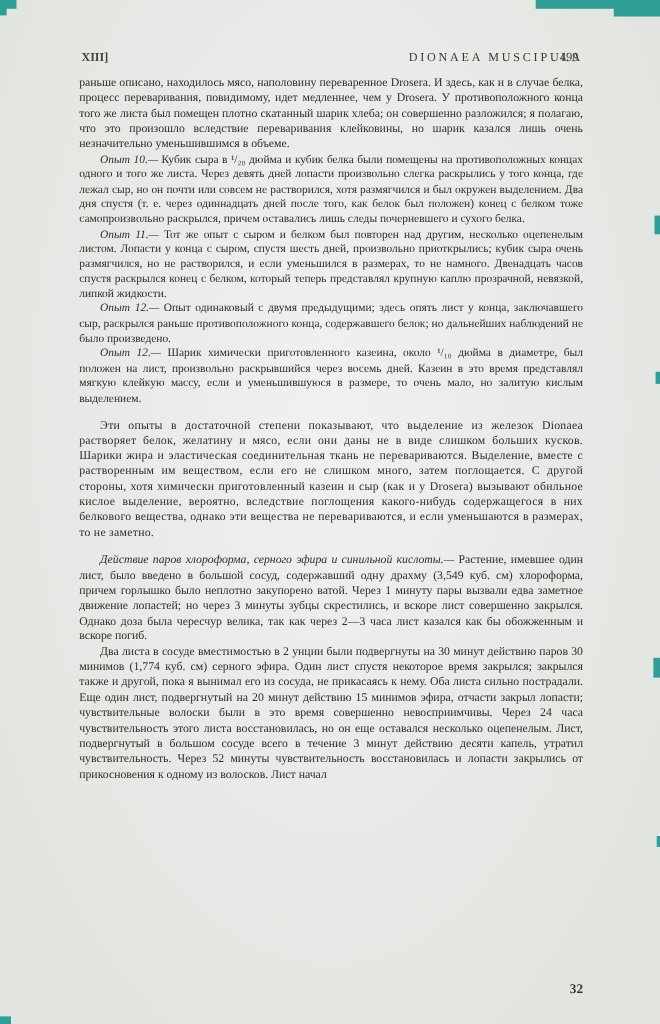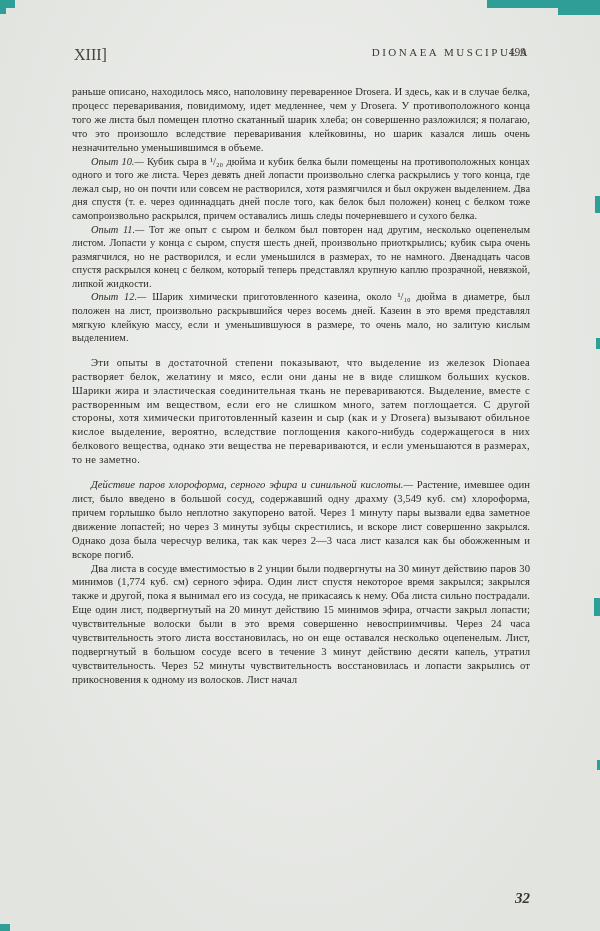--- a/index.html
+++ b/index.html
@@ -30,48 +30,47 @@
   .a-r3      { left: 594px; top: 598px; width: 6px; height: 18px; }
   .a-r4      { left: 597px; top: 760px; width: 3px; height: 10px; }
   .a-bl      { left: 0; top: 924px; width: 10px; height: 7px; }
 
   .header {
     position: relative;
     height: 15px;
     font-size: 11px;
     color: #47433d;
   }
-  .header .h-left  { position: absolute; left: 2px; top: 0; font-size: 16px; }
+  .header .h-left  { position: absolute; left: 2px; top: 0; font-size: 11px; font-weight: bold; }
   .header .h-right { position: absolute; right: 4px; top: 0; font-size: 11.5px; }
   .header .h-center {
     display: block; width: 100%; text-align: right;
     letter-spacing: 2.5px; font-size: 11px; color: #3e3a34;
   }
 
   .body-text {
-    margin-top: 24px;
+    margin-top: 8px;
     font-size: 10.7px;
     line-height: 13.9px;
     text-align: justify;
     color: #2f2d29;
   }
   p.para   { margin: 0; }
   p.indent { text-indent: 19px; }
   p.gap    { margin-top: 11px; }
   p.small  { font-size: 10.4px; line-height: 13.6px; }
   p.spaced { letter-spacing: 0.25px; }
   i { font-style: italic; }
 
   .footer-page {
     position: absolute;
     right: 70px; bottom: 24px;
-    font-size: 15px;
+    font-size: 12px;
     font-weight: bold;
     color: #38352f;
-    font-style: italic;
   }
 </style>
 </head>
 <body>
 
 <div class="page">
 
   <div class="artifact a-tl"></div>
   <div class="artifact a-tl2"></div>
   <div class="artifact a-topstrip"></div>
@@ -85,20 +84,21 @@
   <div class="header">
     <span class="h-left">XIII]</span>
     <span class="h-center">DIONAEA MUSCIPULA</span>
     <span class="h-right">499</span>
   </div>
 
   <div class="body-text">
       <p class="para">раньше описано, находилось мясо, наполовину переваренное Drosera. И здесь, как и в случае белка, процесс переваривания, повидимому, идет медленнее, чем у Drosera. У противоположного конца того же листа был помещен плотно скатанный шарик хлеба; он совершенно разложился; я полагаю, что это произошло вследствие переваривания клейковины, но шарик казался лишь очень незначительно уменьшившимся в объеме.</p>
       <p class="para indent small"><i>Опыт 10.— </i>Кубик сыра в ¹/₂₀ дюйма и кубик белка были помещены на противоположных концах одного и того же листа. Через девять дней лопасти произвольно слегка раскрылись у того конца, где лежал сыр, но он почти или совсем не растворился, хотя размягчился и был окружен выделением. Два дня спустя (т. е. через одиннадцать дней после того, как белок был положен) конец с белком тоже самопроизвольно раскрылся, причем оставались лишь следы почерневшего и сухого белка.</p>
       <p class="para indent small"><i>Опыт 11.— </i>Тот же опыт с сыром и белком был повторен над другим, несколько оцепенелым листом. Лопасти у конца с сыром, спустя шесть дней, произвольно приоткрылись; кубик сыра очень размягчился, но не растворился, и если уменьшился в размерах, то не намного. Двенадцать часов спустя раскрылся конец с белком, который теперь представлял крупную каплю прозрачной, невязкой, липкой жидкости.</p>
+      <p class="para indent small"><i>Опыт 12.— </i>Опыт одинаковый с двумя предыдущими; здесь опять лист у конца, заключавшего сыр, раскрылся раньше противоположного конца, содержавшего белок; но дальнейших наблюдений не было произведено.</p>
       <p class="para indent small"><i>Опыт 12.— </i>Шарик химически приготовленного казеина, около ¹/₁₀ дюйма в диаметре, был положен на лист, произвольно раскрывшийся через восемь дней. Казеин в это время представлял мягкую клейкую массу, если и уменьшившуюся в размере, то очень мало, но залитую кислым выделением.</p>
       <p class="para indent gap spaced">Эти опыты в достаточной степени показывают, что выделение из железок Dionaea растворяет белок, желатину и мясо, если они даны не в виде слишком больших кусков. Шарики жира и эластическая соединительная ткань не перевариваются. Выделение, вместе с растворенным им веществом, если его не слишком много, затем поглощается. С другой стороны, хотя химически приготовленный казеин и сыр (как и у Drosera) вызывают обильное кислое выделение, вероятно, вследствие поглощения какого-нибудь содержащегося в них белкового вещества, однако эти вещества не перевариваются, и если уменьшаются в размерах, то не заметно.</p>
       <p class="para indent gap"><i>Действие паров хлороформа, серного эфира и синильной кислоты.— </i>Растение, имевшее один лист, было введено в большой сосуд, содержавший одну драхму (3,549 куб. см) хлороформа, причем горлышко было неплотно закупорено ватой. Через 1 минуту пары вызвали едва заметное движение лопастей; но через 3 минуты зубцы скрестились, и вскоре лист совершенно закрылся. Однако доза была чересчур велика, так как через 2—3 часа лист казался как бы обожженным и вскоре погиб.</p>
       <p class="para indent">Два листа в сосуде вместимостью в 2 унции были подвергнуты на 30 минут действию паров 30 минимов (1,774 куб. см) серного эфира. Один лист спустя некоторое время закрылся; закрылся также и другой, пока я вынимал его из сосуда, не прикасаясь к нему. Оба листа сильно пострадали. Еще один лист, подвергнутый на 20 минут действию 15 минимов эфира, отчасти закрыл лопасти; чувствительные волоски были в это время совершенно невосприимчивы. Через 24 часа чувствительность этого листа восстановилась, но он еще оставался несколько оцепенелым. Лист, подвергнутый в большом сосуде всего в течение 3 минут действию десяти капель, утратил чувствительность. Через 52 минуты чувствительность восстановилась и лопасти закрылись от прикосновения к одному из волосков. Лист начал</p>
     </div>
 
   <div class="footer-page">32</div>
 
 </div>
 

